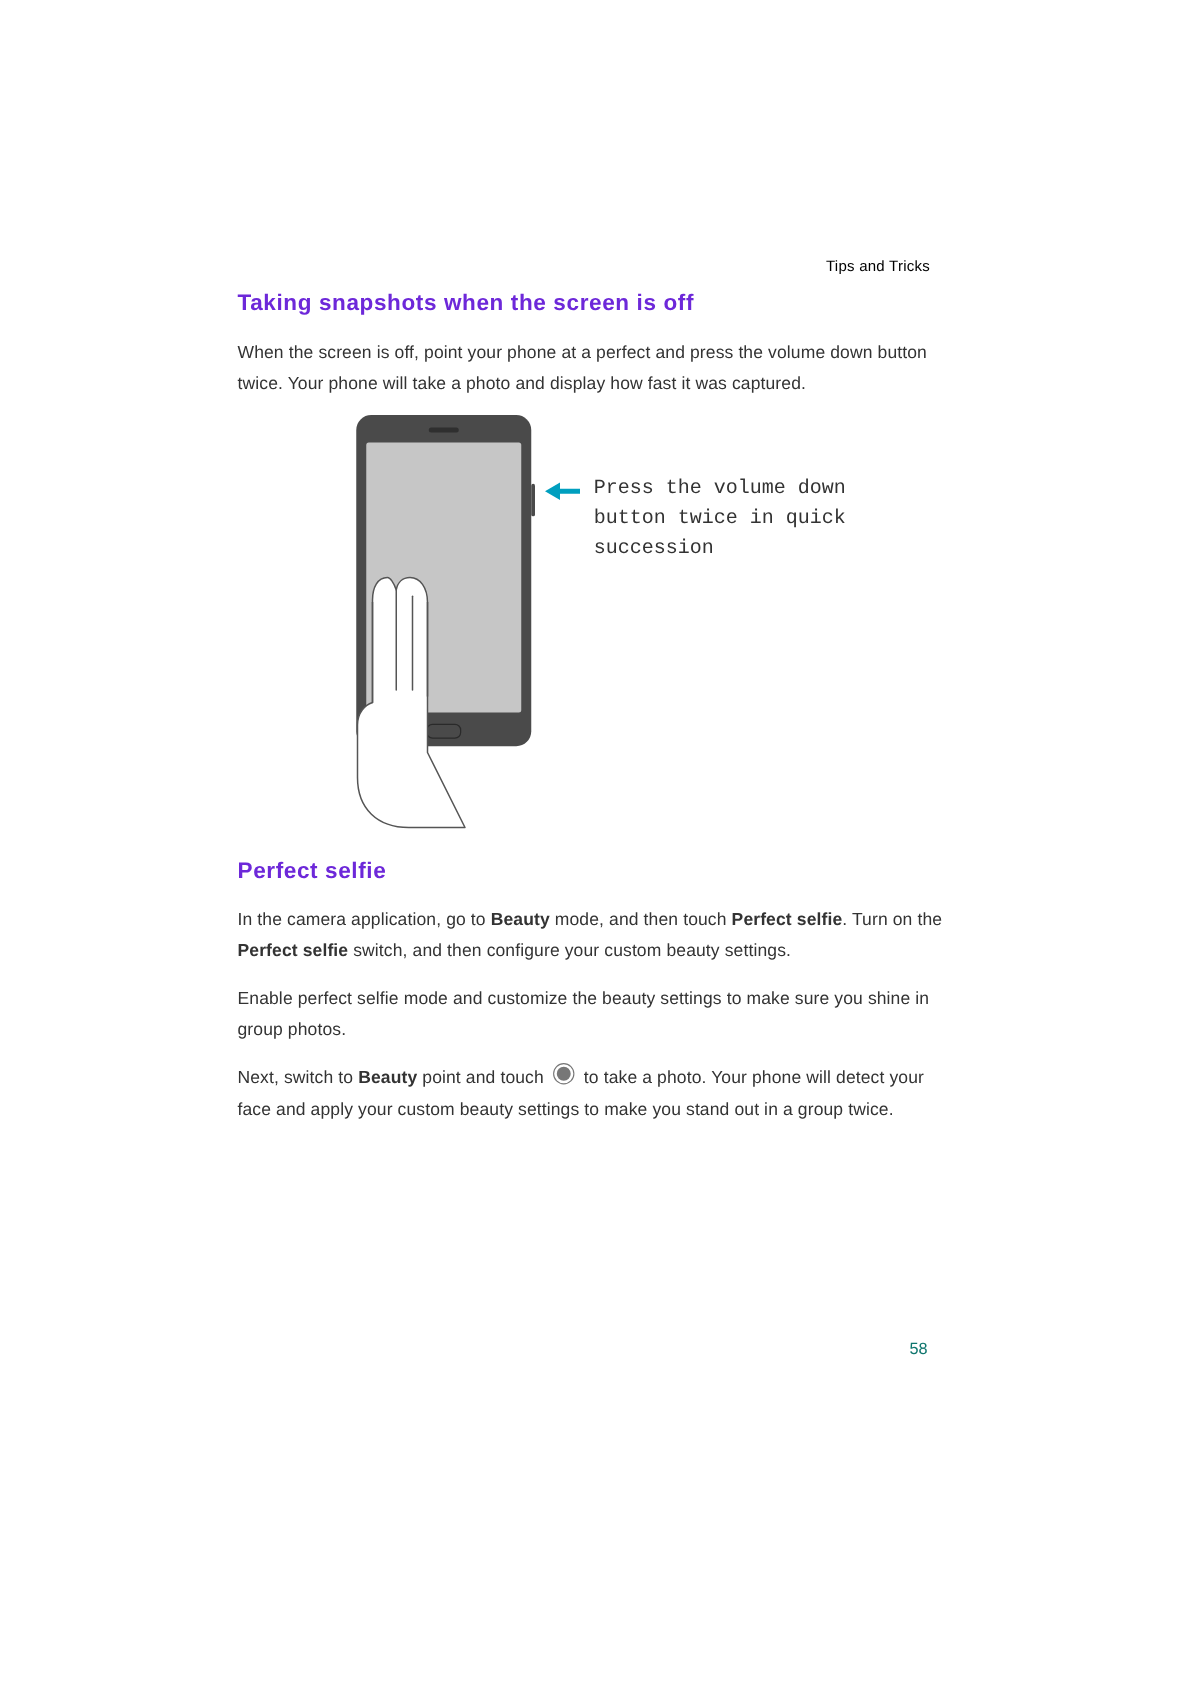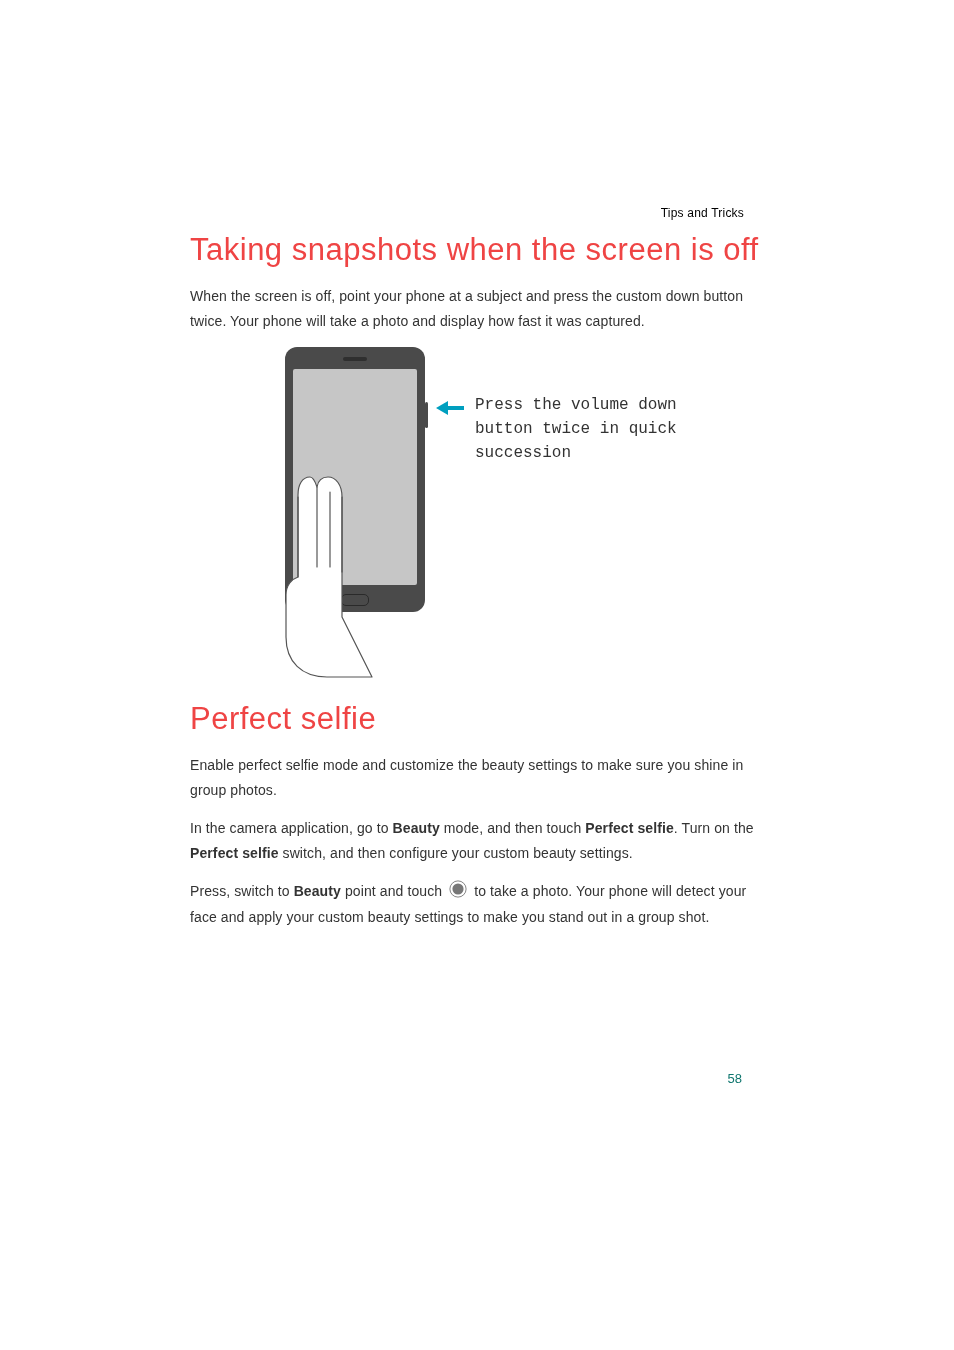--- a/index.html
+++ b/index.html
@@ -20,23 +20,23 @@
   }
   .header-label {
     position: absolute;
     top: 206px;
     right: 210px;
     font-size: 12px;
     color: #000000;
     letter-spacing: 0.2px;
   }
   h2.section-heading {
-    color: #ef4444;
-    font-size: 31px;
-    font-weight: 400;
+    color: #6d28d9;
+    font-size: 18px;
+    font-weight: 700;
     letter-spacing: 0.5px;
     margin: 24px 0 16px 0;
   }
   p.body-text {
     font-size: 14px;
     line-height: 1.75;
     color: #333333;
     margin: 14px 0;
     letter-spacing: 0.1px;
   }
@@ -153,21 +153,21 @@
 </head>
 <body>
 
 <div class="page">
 
   <div class="header-label">Tips and Tricks</div>
 
   <h2 class="section-heading">Taking snapshots when the screen is off</h2>
 
 
-  <p class="body-text">When the screen is off, point your phone at a subject and press the custom down button twice. Your phone will take a photo and display how fast it was captured.</p>
+  <p class="body-text">When the screen is off, point your phone at a perfect and press the volume down button twice. Your phone will take a photo and display how fast it was captured.</p>
 
   <div class="figure">
     <div class="phone">
       <div class="phone-body">
         <div class="phone-speaker"></div>
         <div class="phone-screen"></div>
         <div class="phone-home"></div>
         <div class="vol-button"></div>
       </div>
     </div>
@@ -182,32 +182,32 @@
     </svg>
     <div class="arrow">
       <div class="arrow-head"></div>
       <div class="arrow-line"></div>
     </div>
     <div class="callout">Press the volume down button twice in quick succession</div>
   </div>
 
   <h2 class="section-heading">Perfect selfie</h2>
 
-  <p class="body-text">Enable perfect selfie mode and customize the beauty settings to make sure you shine in group photos.</p>
-
   <p class="body-text">
     <span>In the camera application, go to </span><strong>Beauty</strong><span> mode, and then touch </span><strong>Perfect selfie</strong><span>. Turn on the </span><strong>Perfect selfie</strong><span> switch, and then configure your custom beauty settings.</span>
   </p>
 
+  <p class="body-text">Enable perfect selfie mode and customize the beauty settings to make sure you shine in group photos.</p>
+
   <p class="body-text">
-    <span>Press, switch to </span><strong>Beauty</strong><span> point and touch </span>
+    <span>Next, switch to </span><strong>Beauty</strong><span> point and touch </span>
     <span class="inline-icon">
       <svg class="shutter-icon" viewBox="0 0 20 20">
         <circle cx="10" cy="10" r="9" fill="none" stroke="#777777" stroke-width="1"></circle>
         <circle cx="10" cy="10" r="6.2" fill="#777777"></circle>
       </svg>
     </span>
-    <span> to take a photo. Your phone will detect your face and apply your custom beauty settings to make you stand out in a group shot.</span>
+    <span> to take a photo. Your phone will detect your face and apply your custom beauty settings to make you stand out in a group twice.</span>
   </p>
 
   <div class="page-number">58</div>
 
 </div>
 
 </body></html>

